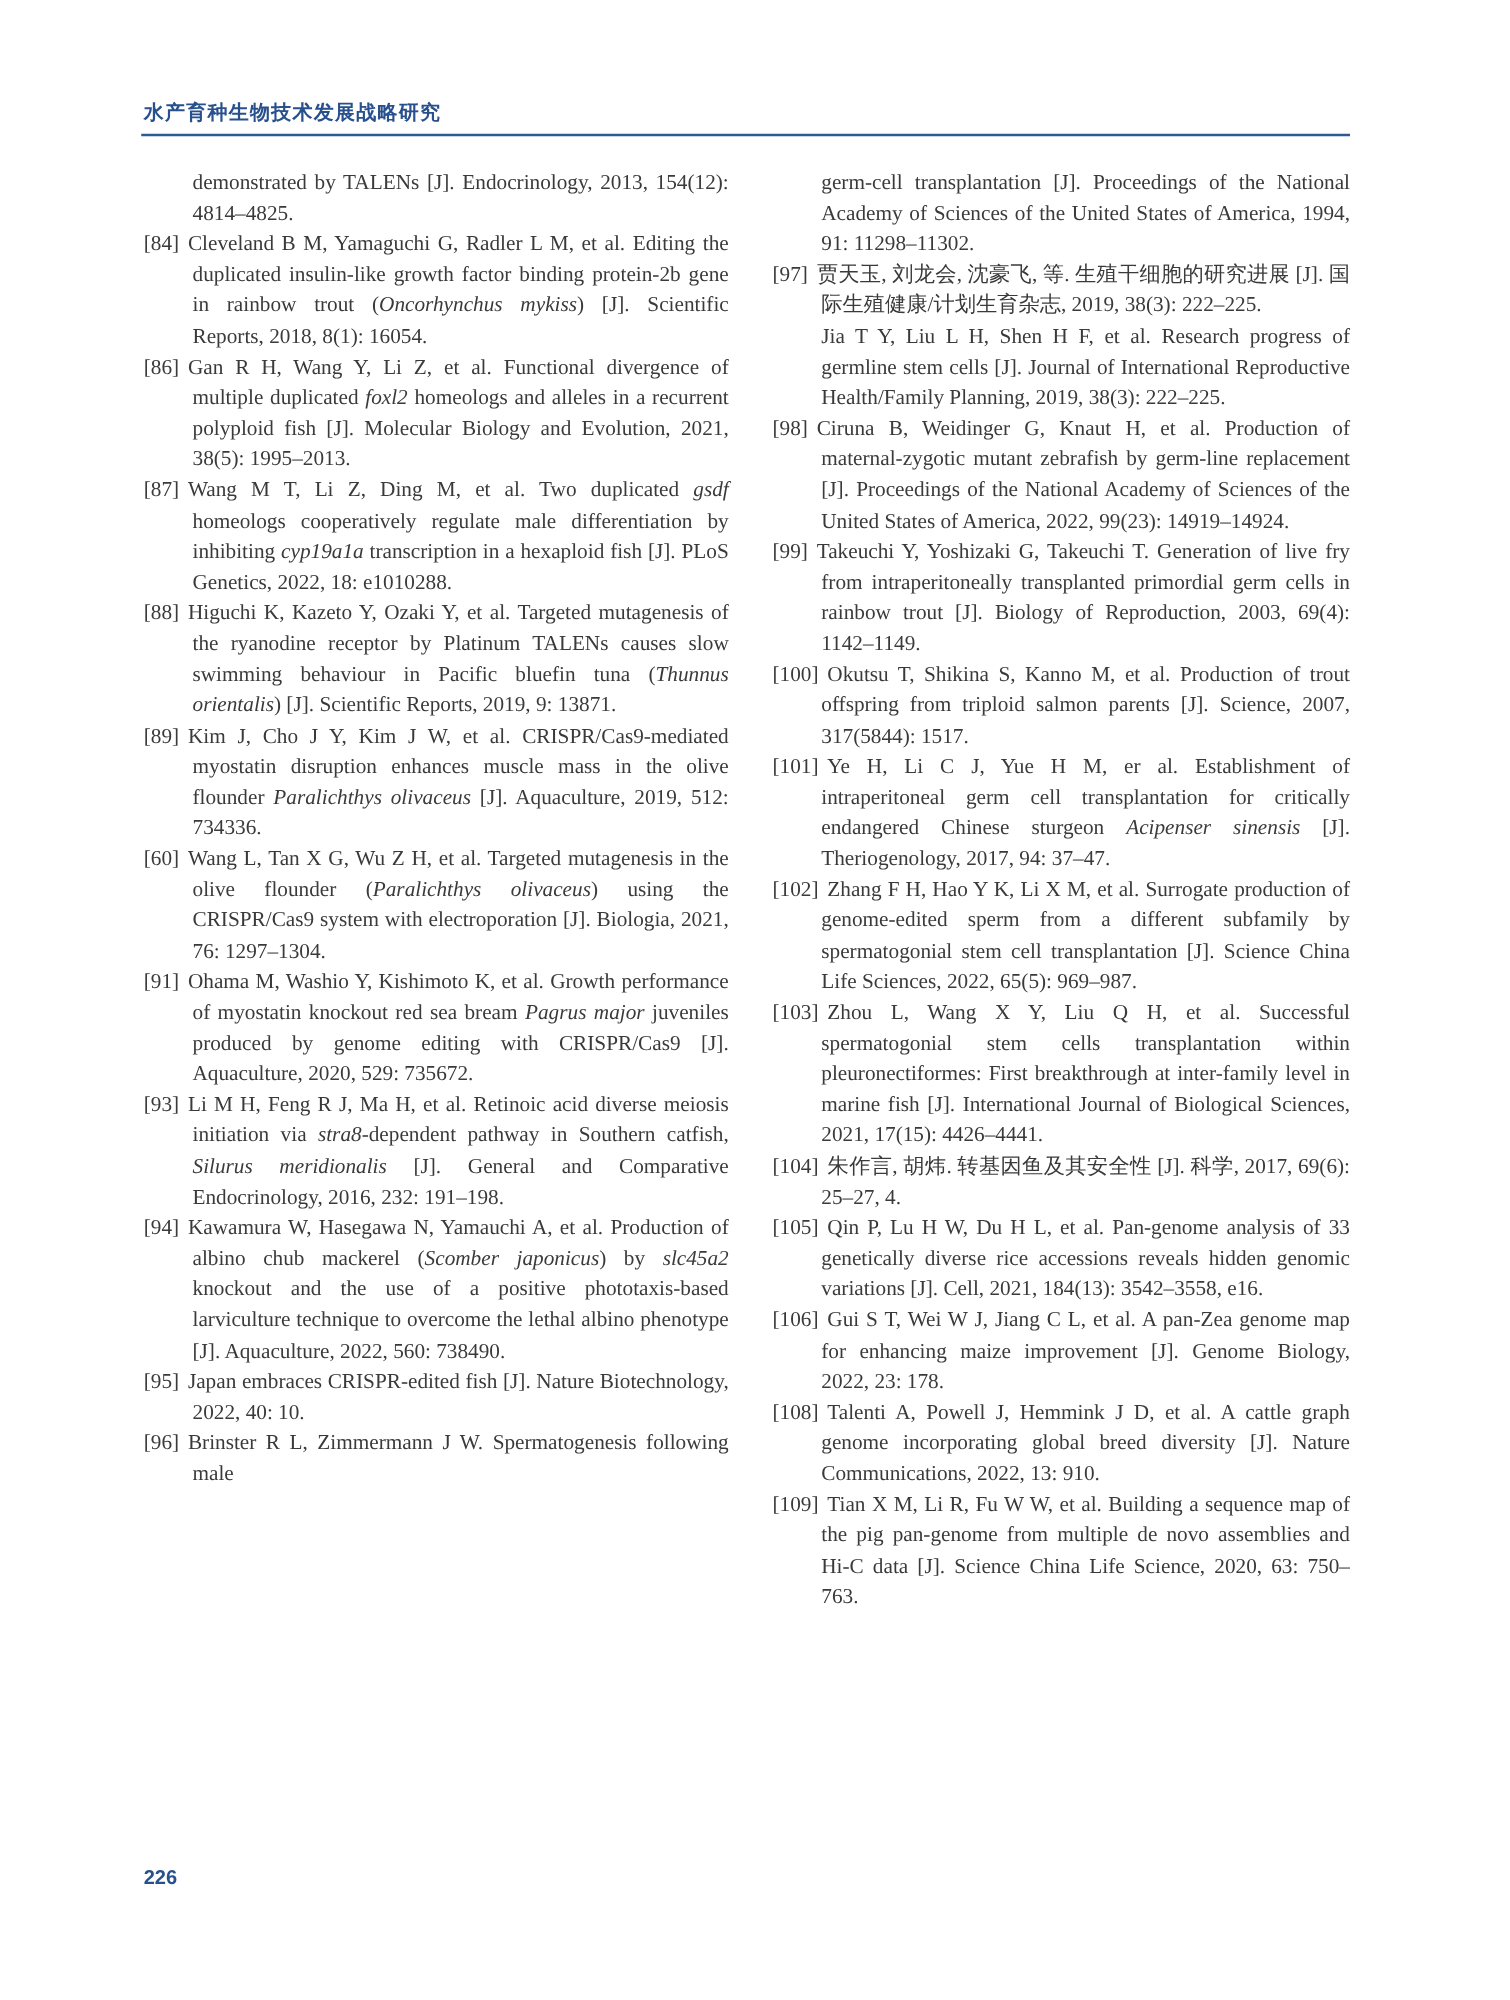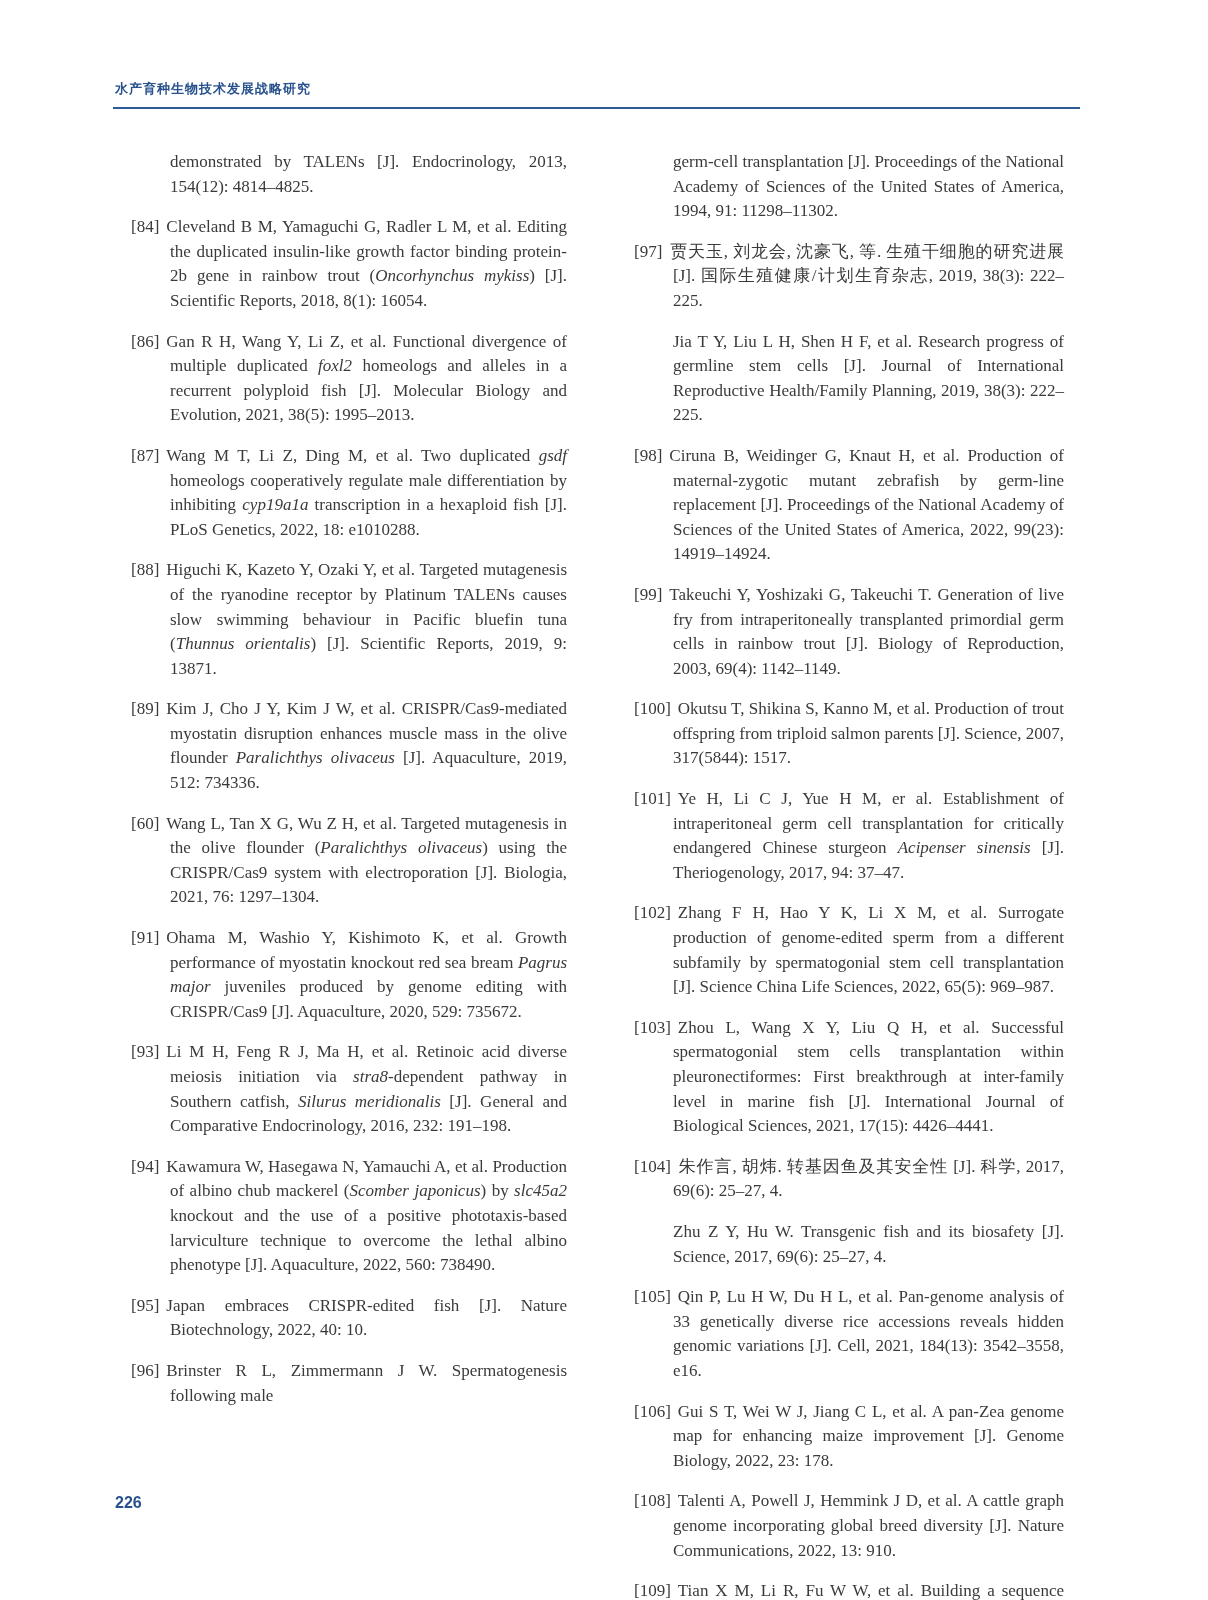--- a/index.html
+++ b/index.html
@@ -17,21 +17,21 @@
   .page {
     position: absolute;
     inset: 0;
     background: #ffffff;
   }
   .running-header {
     position: absolute;
     left: 115px;
     top: 80px;
     font-family: "Liberation Sans", "DejaVu Sans", sans-serif;
-    font-size: 13px;
+    font-size: 16px;
     font-weight: 600;
     letter-spacing: 1px;
     color: #27508c;
     white-space: nowrap;
   }
   .header-rule {
     position: absolute;
     left: 113px;
     top: 107px;
     width: 967px;
@@ -45,21 +45,21 @@
     width: 965px;
     display: flex;
     gap: 35px;
   }
   .col {
     flex: 0 0 auto;
   }
   .col-left  { width: 468px; }
   .col-right { width: 462px; }
   .ref {
-    margin: 16px;
+    margin: 0;
     padding-left: 39px;
     text-indent: -39px;
     font-size: 17px;
     line-height: 24.6px;
     color: #3a3a3a;
     text-align: justify;
   }
   .ref.cont {
     text-indent: 0;
   }
@@ -105,21 +105,20 @@
         <p class="ref cont"><span>germ-cell transplantation [J]. Proceedings of the National Academy of Sciences of the United States of America, 1994, 91: 11298–11302.</span></p>
         <p class="ref"><span class="ref-num">[97]</span><span>贾天玉, 刘龙会, 沈豪飞, 等. 生殖干细胞的研究进展 [J]. 国际生殖健康/计划生育杂志, 2019, 38(3): 222–225.</span></p>
         <p class="ref cont"><span>Jia T Y, Liu L H, Shen H F, et al. Research progress of germline stem cells [J]. Journal of International Reproductive Health/Family Planning, 2019, 38(3): 222–225.</span></p>
         <p class="ref"><span class="ref-num">[98]</span><span>Ciruna B, Weidinger G, Knaut H, et al. Production of maternal-zygotic mutant zebrafish by germ-line replacement [J]. Proceedings of the National Academy of Sciences of the United States of America, 2022, 99(23): 14919–14924.</span></p>
         <p class="ref"><span class="ref-num">[99]</span><span>Takeuchi Y, Yoshizaki G, Takeuchi T. Generation of live fry from intraperitoneally transplanted primordial germ cells in rainbow trout [J]. Biology of Reproduction, 2003, 69(4): 1142–1149.</span></p>
         <p class="ref"><span class="ref-num">[100]</span><span>Okutsu T, Shikina S, Kanno M, et al. Production of trout offspring from triploid salmon parents [J]. Science, 2007, 317(5844): 1517.</span></p>
         <p class="ref"><span class="ref-num">[101]</span><span>Ye H, Li C J, Yue H M, er al. Establishment of intraperitoneal germ cell transplantation for critically endangered Chinese sturgeon </span><span class="it">Acipenser sinensis</span><span> [J]. Theriogenology, 2017, 94: 37–47.</span></p>
         <p class="ref"><span class="ref-num">[102]</span><span>Zhang F H, Hao Y K, Li X M, et al. Surrogate production of genome-edited sperm from a different subfamily by spermatogonial stem cell transplantation [J]. Science China Life Sciences, 2022, 65(5): 969–987.</span></p>
         <p class="ref"><span class="ref-num">[103]</span><span>Zhou L, Wang X Y, Liu Q H, et al. Successful spermatogonial stem cells transplantation within pleuronectiformes: First breakthrough at inter-family level in marine fish [J]. International Journal of Biological Sciences, 2021, 17(15): 4426–4441.</span></p>
         <p class="ref"><span class="ref-num">[104]</span><span>朱作言, 胡炜. 转基因鱼及其安全性 [J]. 科学, 2017, 69(6): 25–27, 4.</span></p>
-        <p class="ref cont"><span>Zhu Z Y, Hu W. Transgenic fish and its biosafety [J]. Science, 2017, 69(6): 25–27, 4.</span></p>
         <p class="ref"><span class="ref-num">[105]</span><span>Qin P, Lu H W, Du H L, et al. Pan-genome analysis of 33 genetically diverse rice accessions reveals hidden genomic variations [J]. Cell, 2021, 184(13): 3542–3558, e16.</span></p>
         <p class="ref"><span class="ref-num">[106]</span><span>Gui S T, Wei W J, Jiang C L, et al. A pan-Zea genome map for enhancing maize improvement [J]. Genome Biology, 2022, 23: 178.</span></p>
         <p class="ref"><span class="ref-num">[108]</span><span>Talenti A, Powell J, Hemmink J D, et al. A cattle graph genome incorporating global breed diversity [J]. Nature Communications, 2022, 13: 910.</span></p>
         <p class="ref"><span class="ref-num">[109]</span><span>Tian X M, Li R, Fu W W, et al. Building a sequence map of the pig pan-genome from multiple de novo assemblies and Hi-C data [J]. Science China Life Science, 2020, 63: 750–763.</span></p>
       </div>
   </div>
 
   <div class="page-number">226</div>
 
 </div>

